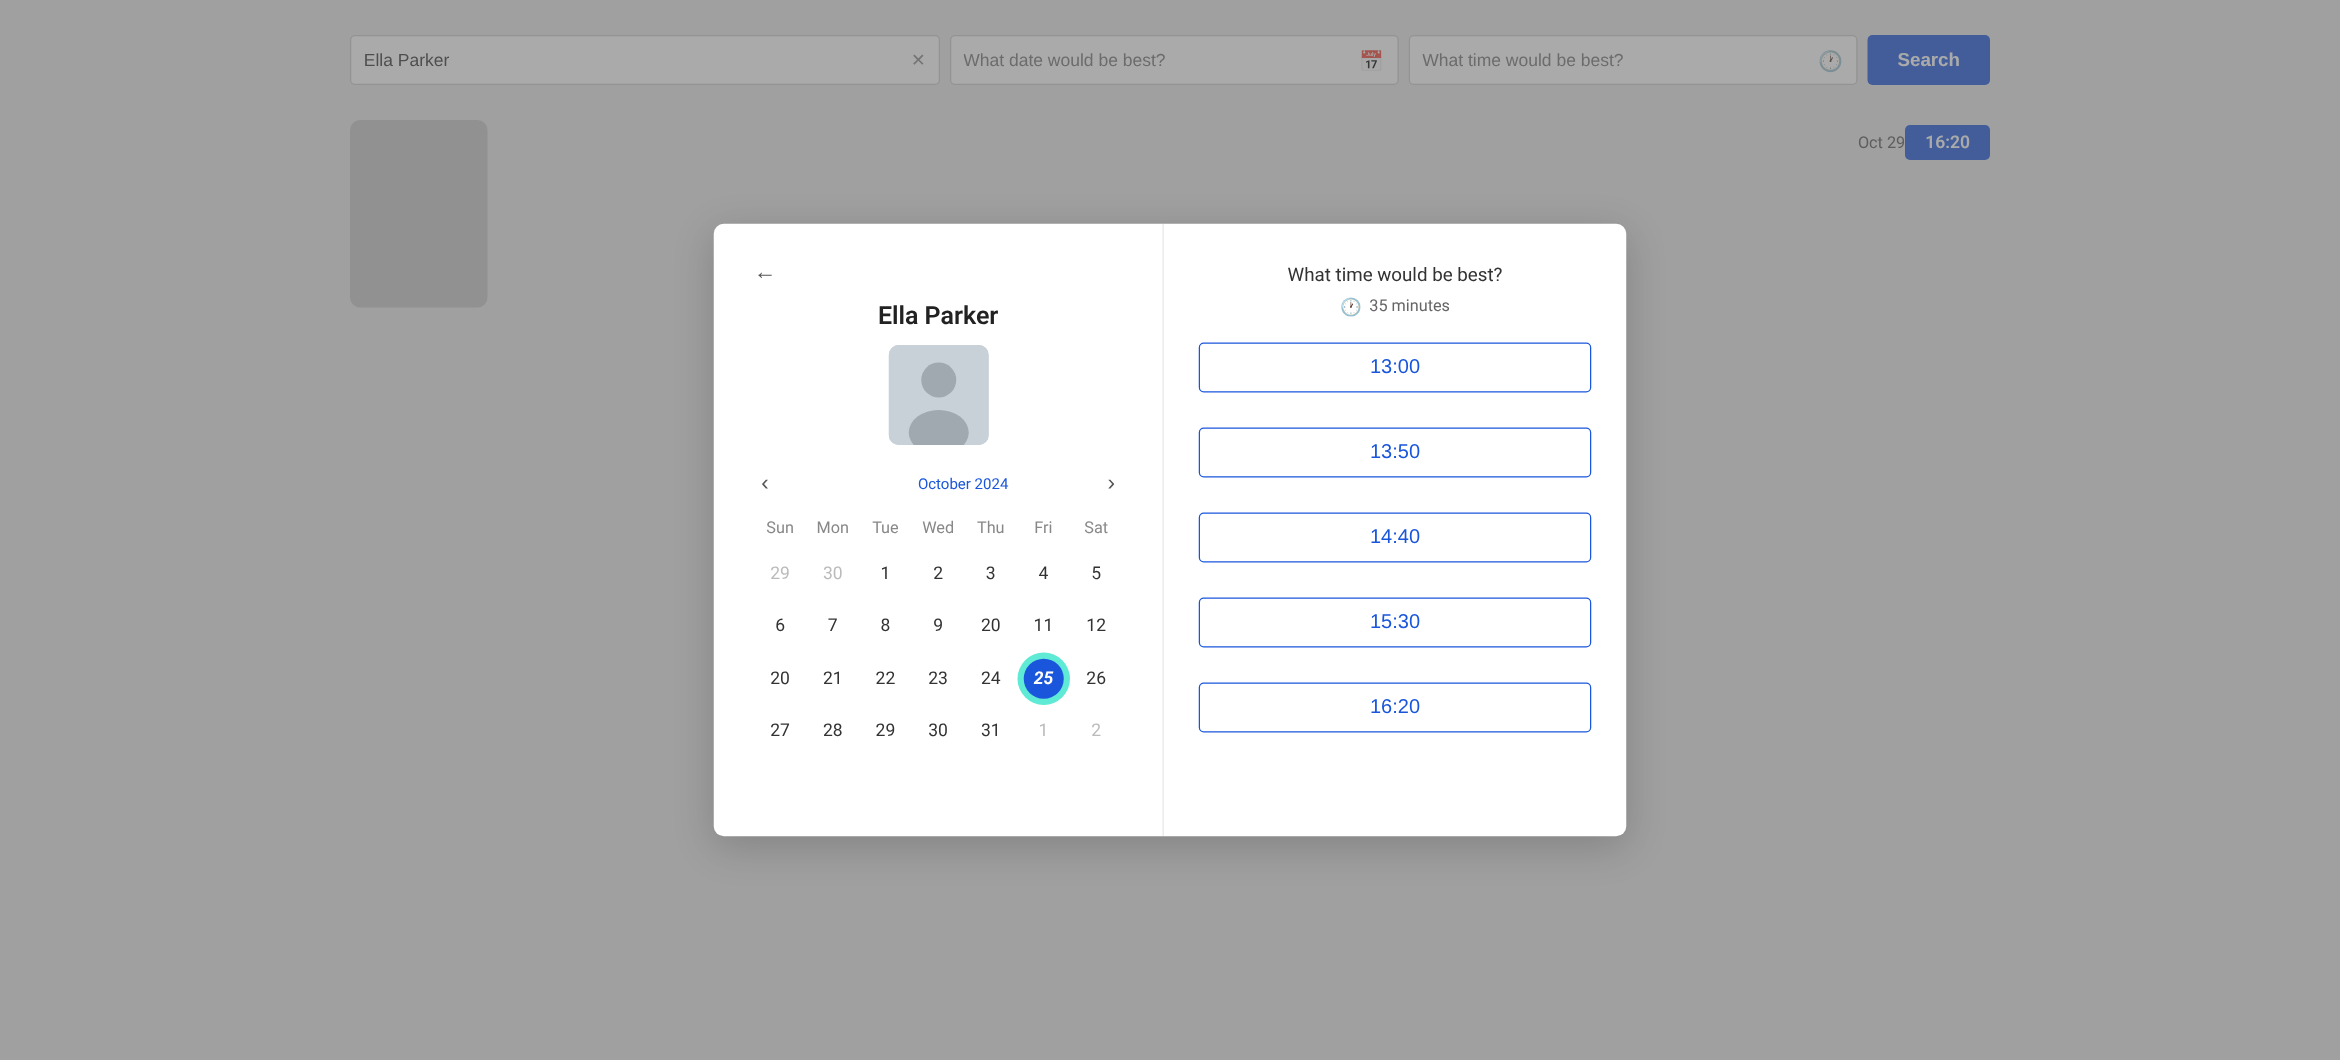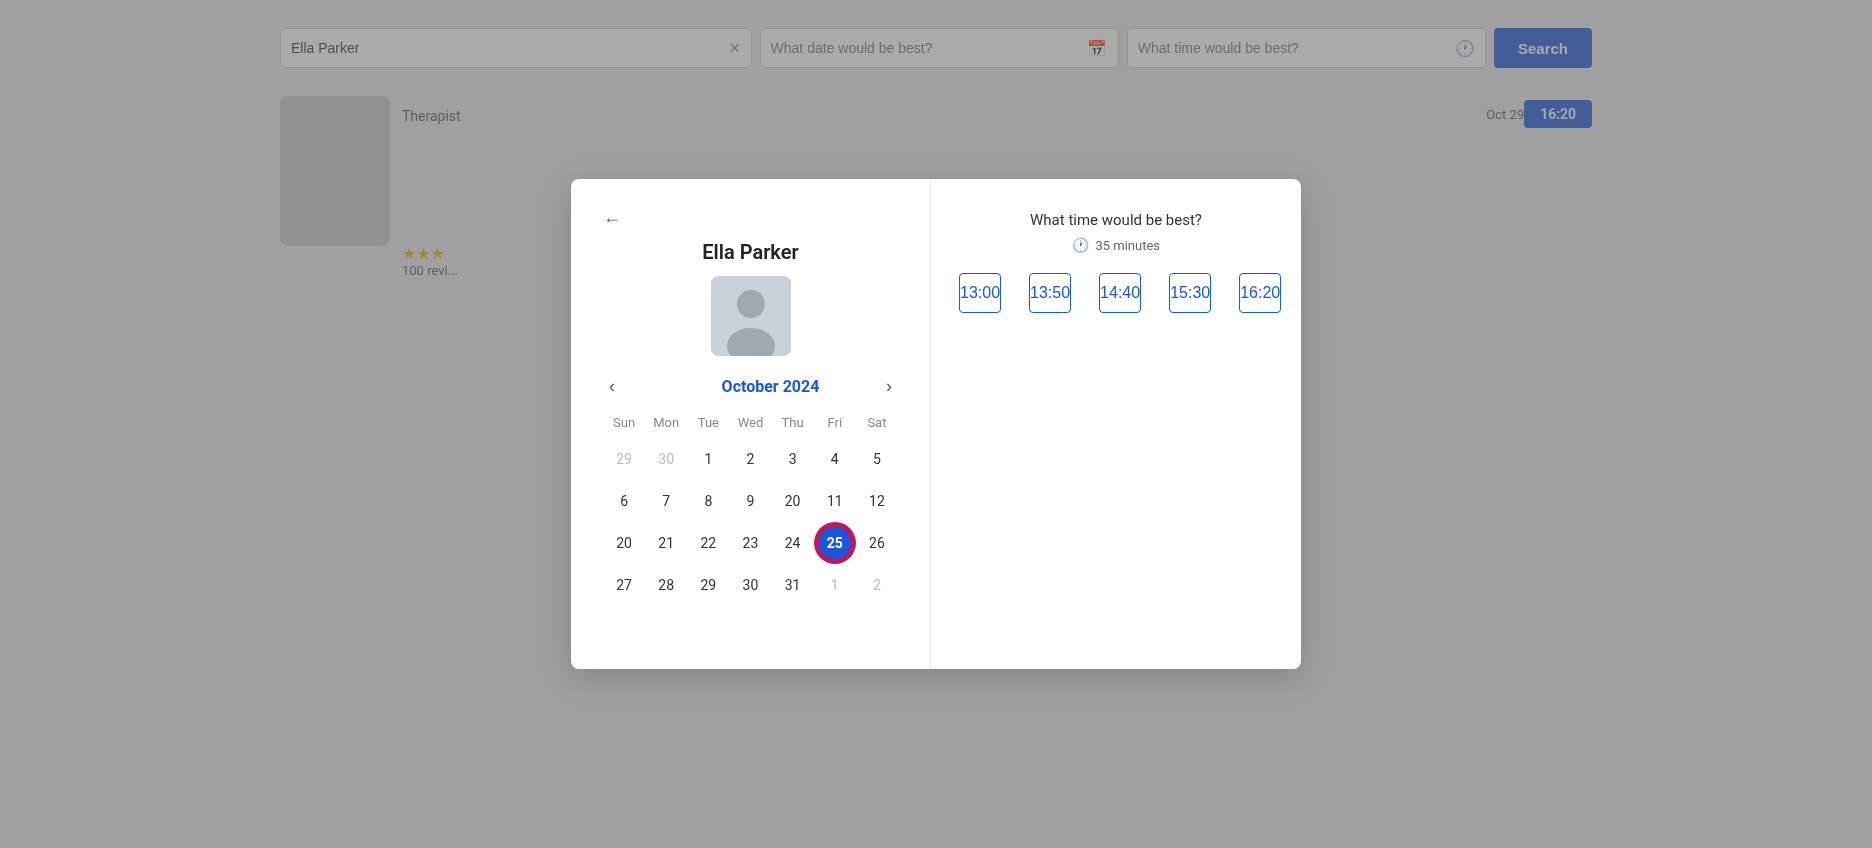--- a/index.html
+++ b/index.html
@@ -216,22 +216,22 @@
     .cal-nav-btn {
       background: none;
       border: none;
       cursor: pointer;
       font-size: 18px;
       color: #555;
       padding: 2px 6px;
     }
 
     .cal-month-label {
-      font-size: 16px;
-      font-weight: 700;
+      font-size: 12px;
+      font-weight: 400;
       color: #1a56db;
       margin-left: 40px;
     }
 
     .cal-grid {
       width: 100%;
       border-collapse: collapse;
     }
 
     .cal-grid th {
@@ -250,24 +250,25 @@
       cursor: pointer;
       width: 40px;
       height: 36px;
     }
 
     .cal-grid td.other-month {
       color: #bbb;
     }
 
     .cal-grid td.selected {
-      background: #be185d;
+      background: #5eead4;
       color: #fff;
       border-radius: 50%;
       font-weight: 700;
+      font-style: italic;
     }
 
     .cal-day-inner {
       display: inline-flex;
       align-items: center;
       justify-content: center;
       width: 32px;
       height: 32px;
       border-radius: 50%;
     }
@@ -299,21 +300,21 @@
       color: #666;
       font-size: 13px;
     }
 
     .clock-icon {
       font-size: 14px;
     }
 
     .time-slots {
       display: flex;
-      flex-direction: row;
+      flex-direction: column;
       gap: 28px;
     }
 
     .time-slot-btn {
       border: 1.5px solid #1a56db;
       border-radius: 4px;
       background: #fff;
       color: #1a56db;
       font-size: 16px;
       font-weight: 500;
@@ -339,27 +340,20 @@
     </div>
     <div class="search-field time-field">
       <input type="text" placeholder="What time would be best?" style="">
       <span class="field-icon">🕐</span>
     </div>
     <button class="search-btn">Search</button>
   </div>
 
   <div class="provider-card-bg">
     <div class="provider-photo-bg"></div>
-    <div class="provider-info-bg">
-      <div class="provider-title-bg">Therapist</div>
-      <div style="margin-top:110px;">
-        <div class="stars-bg">★★★</div>
-        <div class="reviews-bg">100 revi...</div>
-      </div>
-    </div>
   </div>
 
   <div class="date-pills-bg">
     <div class="date-pill-bg">Oct 29</div>
     <div class="time-pill-bg">16:20</div>
   </div>
 
 </div>
 
 <div class="overlay">

